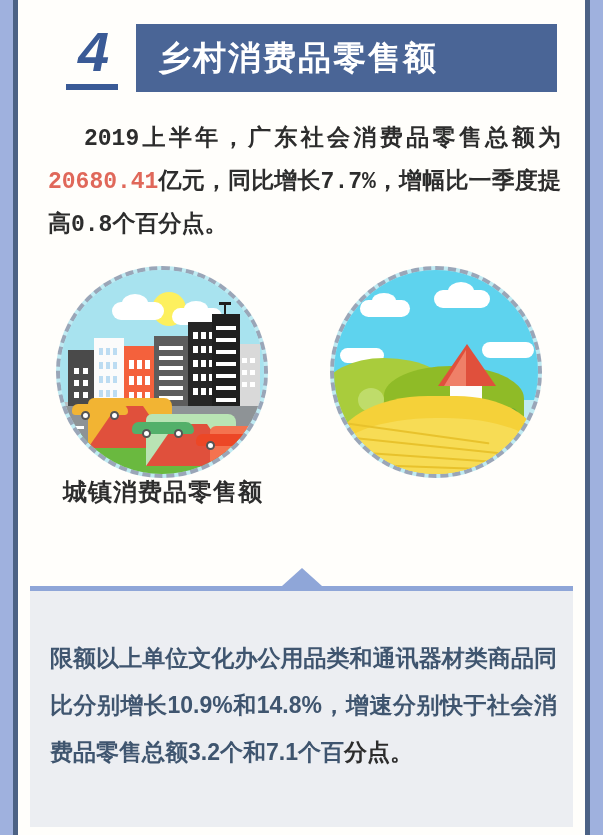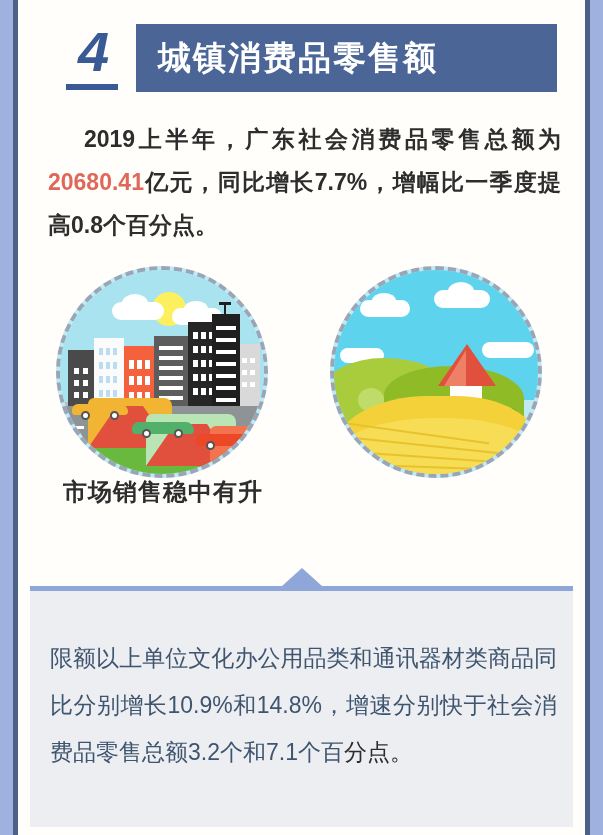--- a/index.html
+++ b/index.html
@@ -37,21 +37,21 @@
   }
   .title-text{
     color:#ffffff;font-size:33px;font-weight:bold;letter-spacing:2px;
     margin-left:22px;
   }
 
   
   .intro{
     position:absolute;left:30px;right:24px;top:118px;
     font-size:23px;font-weight:bold;color:#2d2d2d;
-    line-height:43px;text-align:justify;
+    line-height:43px;text-align:justify;font-family:Liberation Mono, monospace;
   }
   .intro .indent{display:inline-block;width:36px;}
   .hl-red{color:#e0685a;}
 
   
   .illus-row{position:absolute;left:0;right:0;top:262px;height:230px;}
   .circle{
     position:absolute;width:212px;height:212px;border-radius:50%;
     border:4px dashed #9aa6b8;
     overflow:hidden;background:#bfeaf2;
@@ -138,42 +138,42 @@
     position:absolute;left:50%;margin-left:-20px;top:0;width:0;height:0;
     border-left:20px solid transparent;border-right:20px solid transparent;
     border-bottom:18px solid #8fa6d8;
   }
   .panel{
     position:absolute;left:12px;right:12px;top:18px;bottom:0;
     background:#eceef2;border-top:5px solid #8fa6d8;
   }
   .panel-text{
     position:absolute;left:20px;right:16px;top:44px;
-    font-size:23px;font-weight:normal;color:#3f556f;
+    font-size:23px;font-weight:bold;color:#3f556f;
     line-height:47px;text-align:justify;
   }
   .tail-dark{color:#2d2d2d;}
 </style>
 </head>
 <body>
 
 <div class="edge left"></div>
 <div class="rule left"></div>
 <div class="edge right"></div>
 <div class="rule right"></div>
 
 <div class="page">
 
   <div class="header">
     <div class="num-wrap">
       <div class="num">4</div>
       <div class="num-rule"></div>
     </div>
     <div class="title-box">
-      <span class="title-text">城镇消费品零售额</span>
+      <span class="title-text">乡村消费品零售额</span>
     </div>
   </div>
 
   <div class="intro">
     <span class="indent"></span><span>2019上半年，广东社会消费品零售总额为</span><span class="hl-red">20680.41</span><span>亿元，同比增长7.7%，增幅比一季度提高0.8个百分点。</span>
   </div>
 
   <div class="illus-row">
 
     <div class="circle urban">
@@ -338,21 +338,21 @@
           <div class="furrow" style="left:2px;top:26px;width:170px;transform:rotate(6deg);"></div>
           <div class="furrow" style="left:0px;top:38px;width:180px;transform:rotate(4deg);"></div>
           <div class="furrow" style="left:0px;top:48px;width:186px;transform:rotate(2deg);"></div>
         </div>
       </div>
     </div>
   </div>
 
   <div class="caps">
     <div class="cap left">
-      <div class="name">市场销售稳中有升</div>
+      <div class="name">城镇消费品零售额</div>
     </div>
   </div>
 
   <div class="panel-wrap">
     <div class="arrow"></div>
     <div class="panel">
       <div class="panel-text"><span>限额以上单位文化办公用品类和通讯器材类商品同比分别增长10.9%和14.8%，增速分别快于社会消费品零售总额3.2个和7.1个百</span><span class="tail-dark">分点。</span></div>
     </div>
   </div>
 

